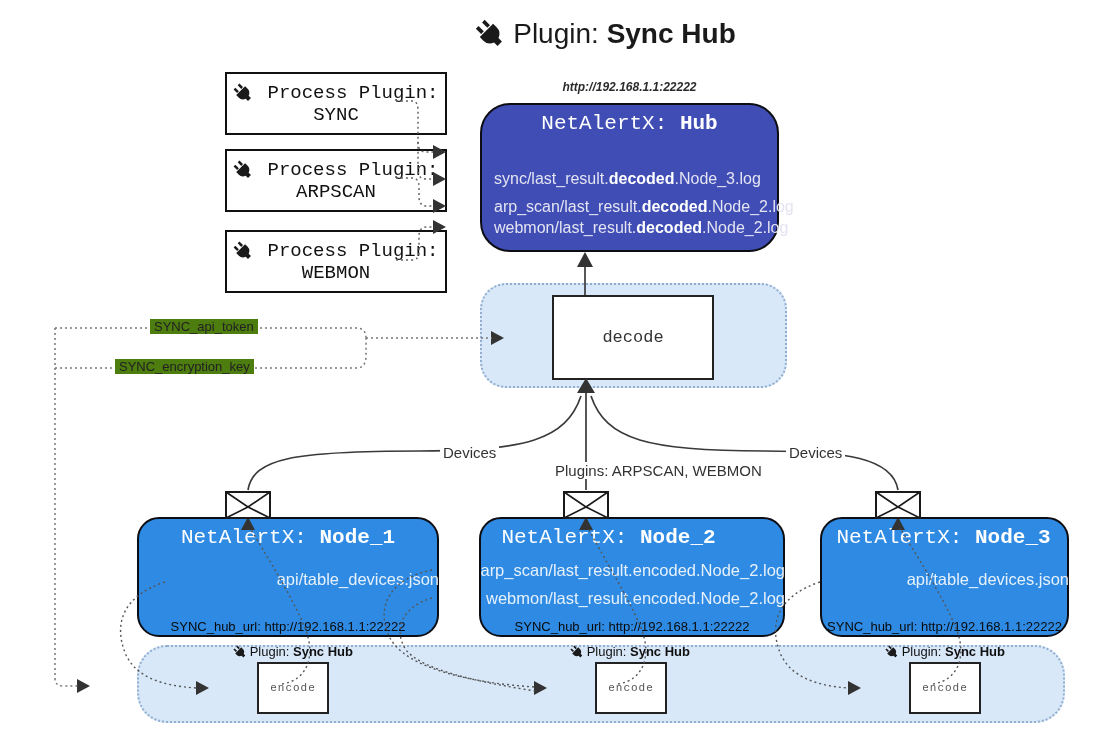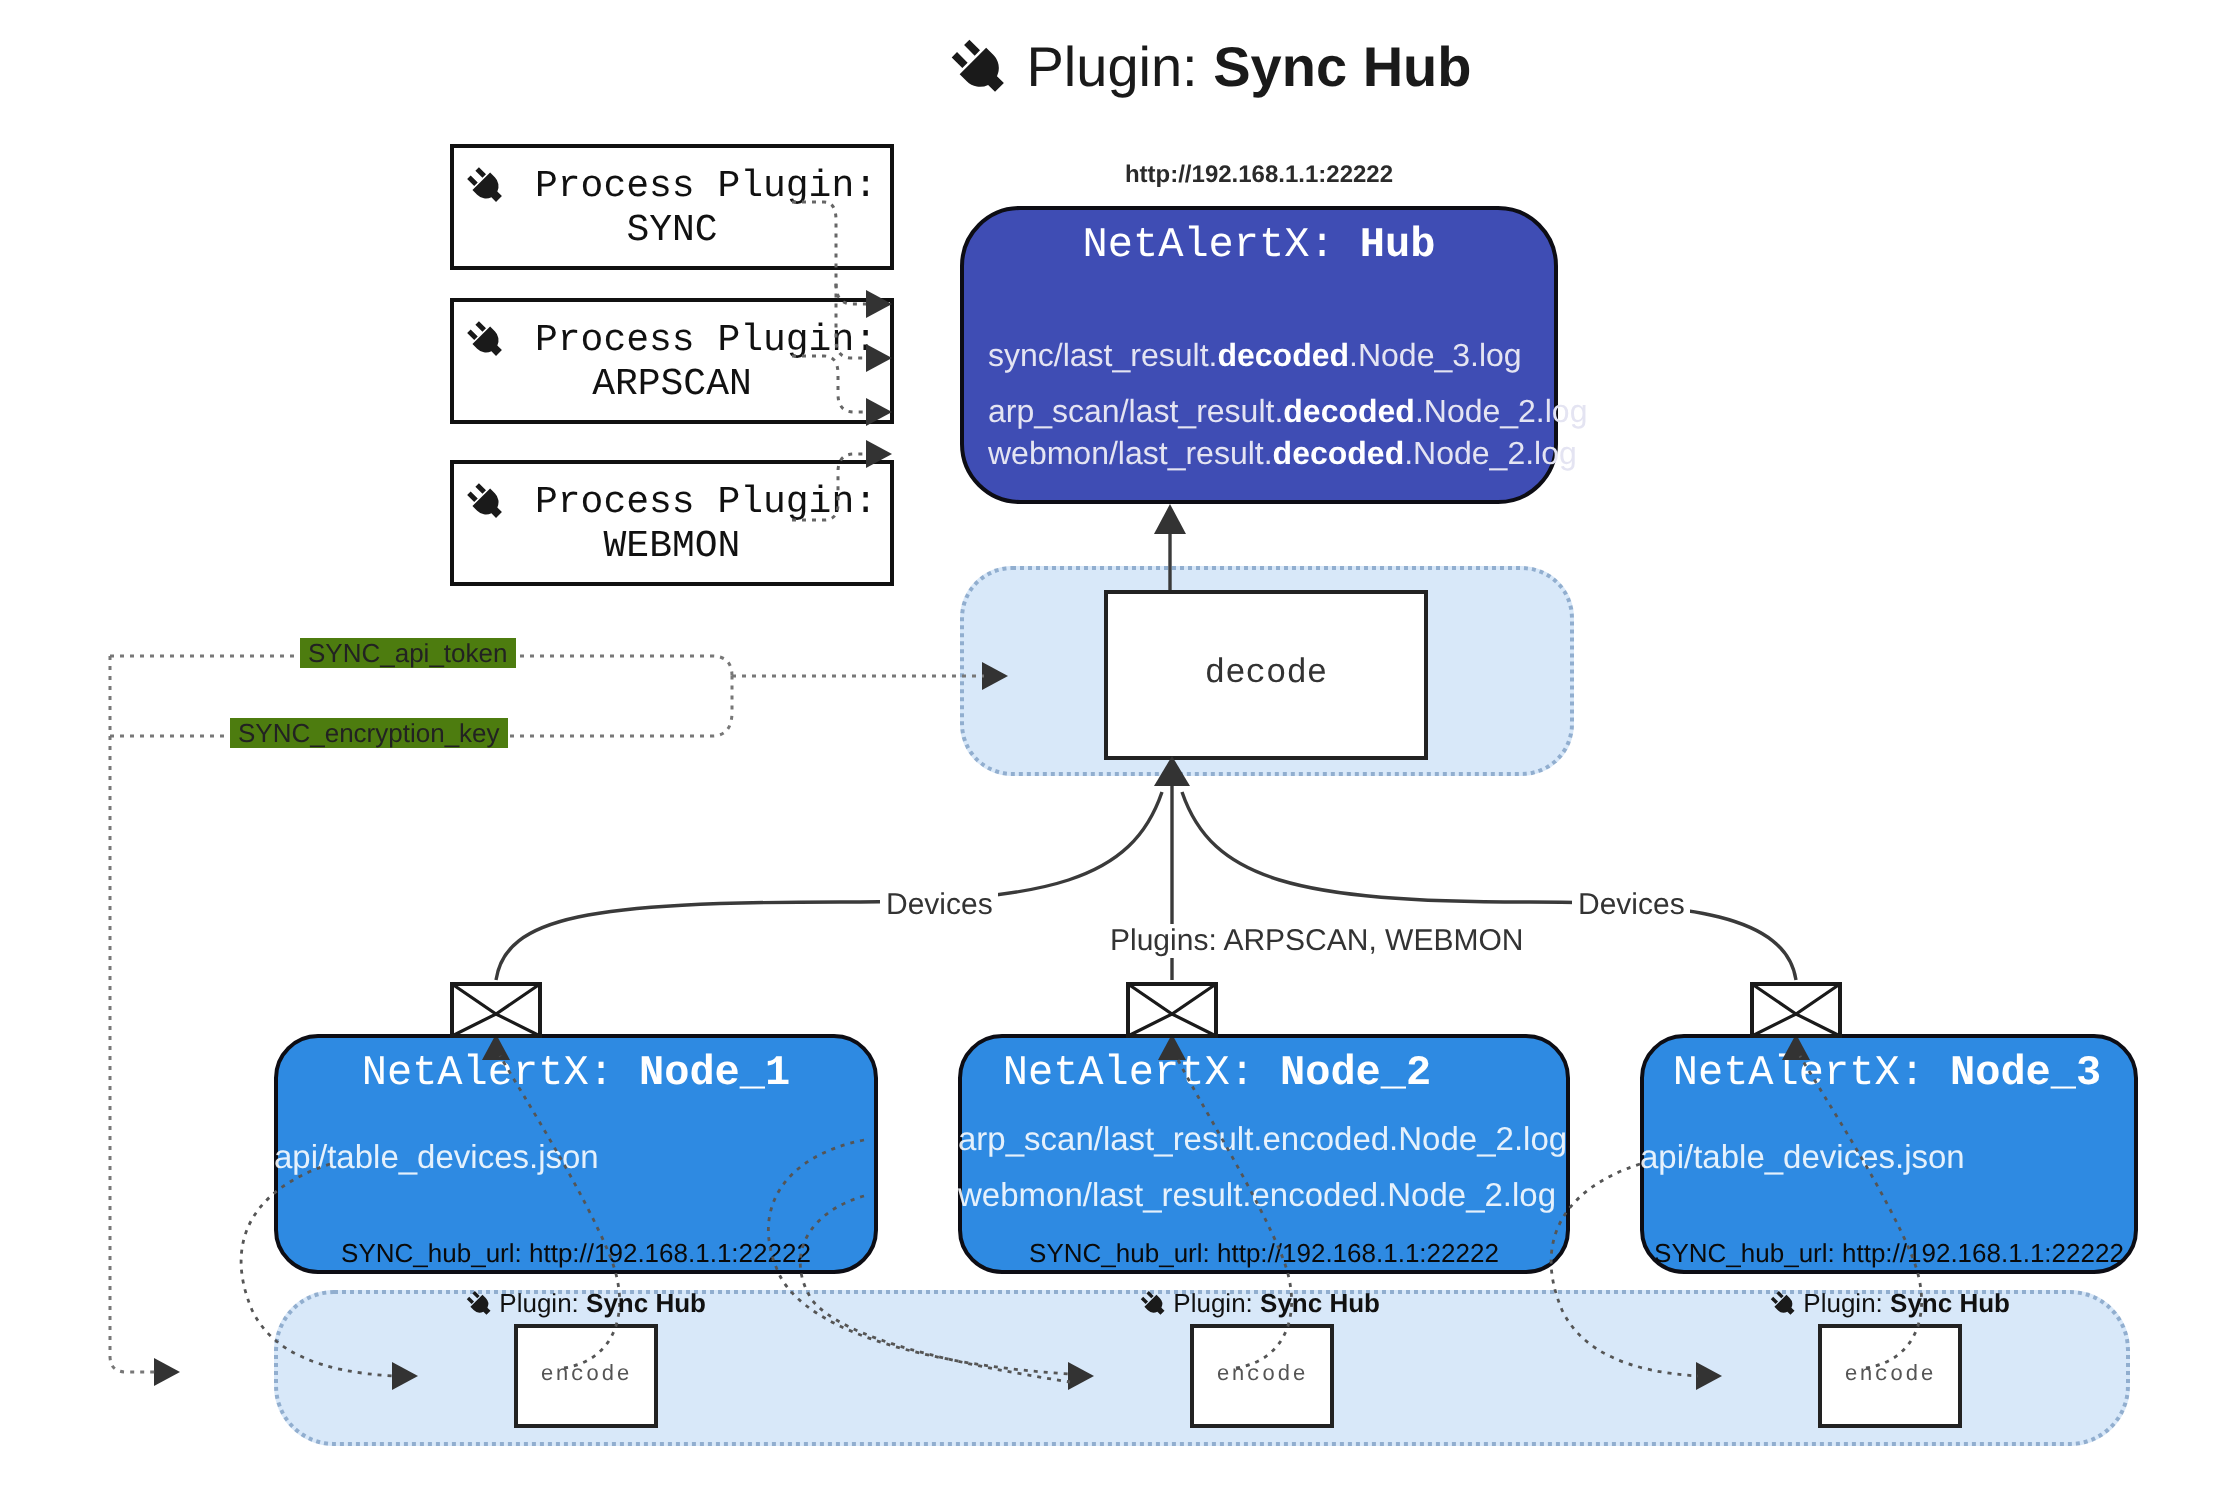--- a/index.html
+++ b/index.html
@@ -18,21 +18,21 @@
 
   
   .pbox{left:178px;width:218px;height:59px;background:#fff;border:2px solid #111;
         display:flex;flex-direction:column;align-items:center;justify-content:center;z-index:2;}
   .pbox .l1{display:flex;align-items:center;gap:14px;font-size:19px;color:#111;}
   .pbox .l2{font-size:19px;color:#111;}
 
   
   .hub{left:433px;top:103px;width:299px;height:149px;background:#3f4db4;border:2px solid #0d0d14;
        border-radius:30px;z-index:2;box-sizing:border-box;}
-  .hub-url{left:433px;top:80px;width:299px;text-align:center;font-size:12px;font-weight:600;color:#2b2b2b;z-index:3;}
+  .hub-url{left:433px;top:80px;width:299px;text-align:center;font-size:12px;font-weight:600;color:#2b2b2b;z-index:3;font-style:italic;}
   .hub-title{left:433px;top:112px;width:299px;text-align:center;font-size:21px;color:#fff;z-index:3;}
   .hub-title b{font-weight:700;}
   .hub-line{left:447px;width:285px;font-size:16px;color:#e4e4f2;z-index:3;white-space:nowrap;}
   .hub-line b{color:#fff;font-weight:700;}
 
   
   .zone{background:#d8e8f9;border:2px dotted #91aecf;box-sizing:border-box;z-index:1;}
   .decode-zone{left:433px;top:283px;width:307px;height:105px;border-radius:26px;}
   .decode-box{left:505px;top:295px;width:162px;height:85px;background:#fff;border:2px solid #222;
               box-sizing:border-box;display:flex;align-items:center;justify-content:center;
@@ -42,21 +42,21 @@
   .cfg{font-size:13px;color:#222;background:#4d7c0f;padding:0 4px;z-index:5;white-space:nowrap;}
 
   
   .edge-label{font-size:15px;color:#333;background:#fff;padding:0 3px;z-index:5;white-space:nowrap;}
 
   
   .node{top:517px;height:120px;background:#2e8ae2;border:2.5px solid #0d0d14;border-radius:22px;
         z-index:2;box-sizing:border-box;}
   .node-title{top:526px;text-align:center;font-size:21px;color:#fff;z-index:3;white-space:nowrap;}
   .node-title b{font-weight:700;}
-  .node-line{font-size:16.5px;color:rgba(255,255,255,0.88);z-index:3;text-align:left;white-space:nowrap;}
+  .node-line{font-size:16.5px;color:rgba(255,255,255,0.88);z-index:3;text-align:right;white-space:nowrap;}
   .node-url{top:619px;text-align:center;font-size:13px;color:#0a0a0a;z-index:3;white-space:nowrap;}
 
   
   .band{left:90px;top:645px;width:928px;height:78px;border-radius:30px;}
   .enc-label{top:644px;display:flex;align-items:center;justify-content:center;gap:3px;
              font-size:13px;color:#111;z-index:5;white-space:nowrap;}
   .enc-label b{font-weight:700;}
   .enc-box{top:662px;width:72px;height:52px;background:#fff;border:2px solid #222;box-sizing:border-box;
            display:flex;align-items:center;justify-content:center;z-index:2;
            font-size:11px;letter-spacing:1px;color:#555;}

